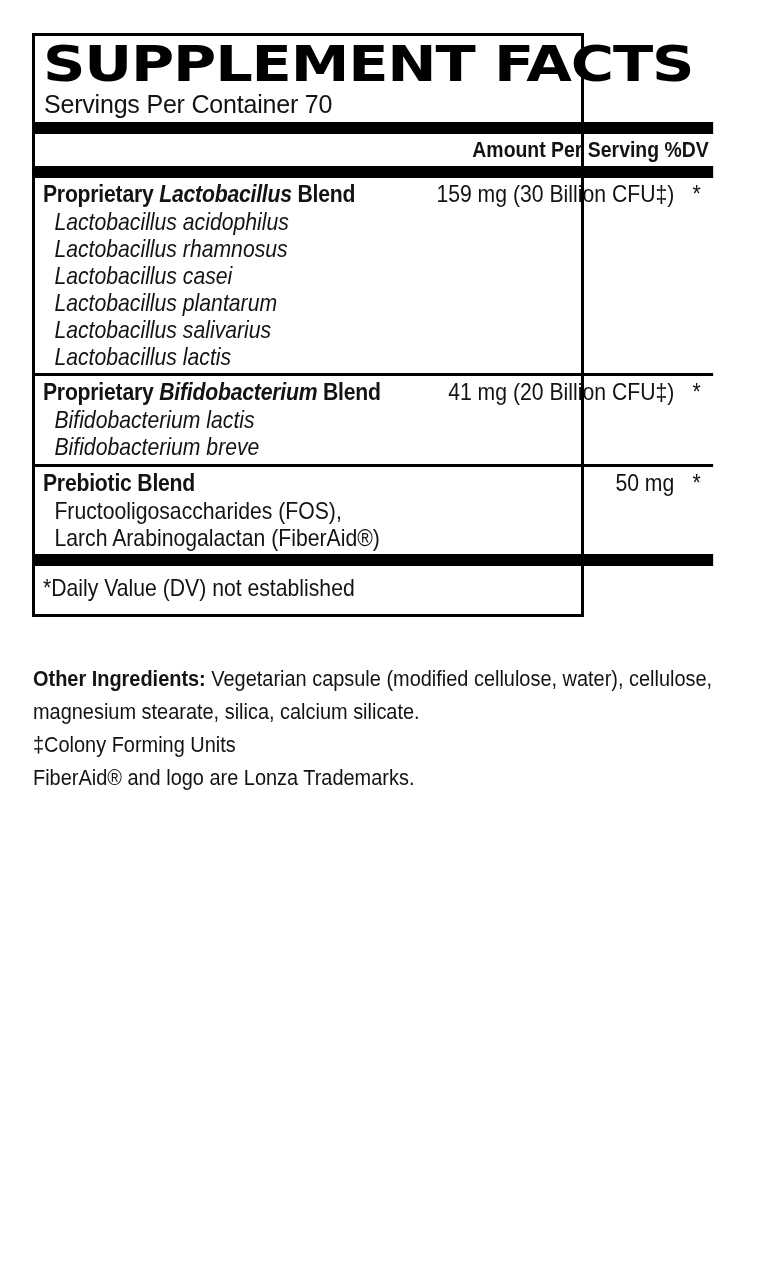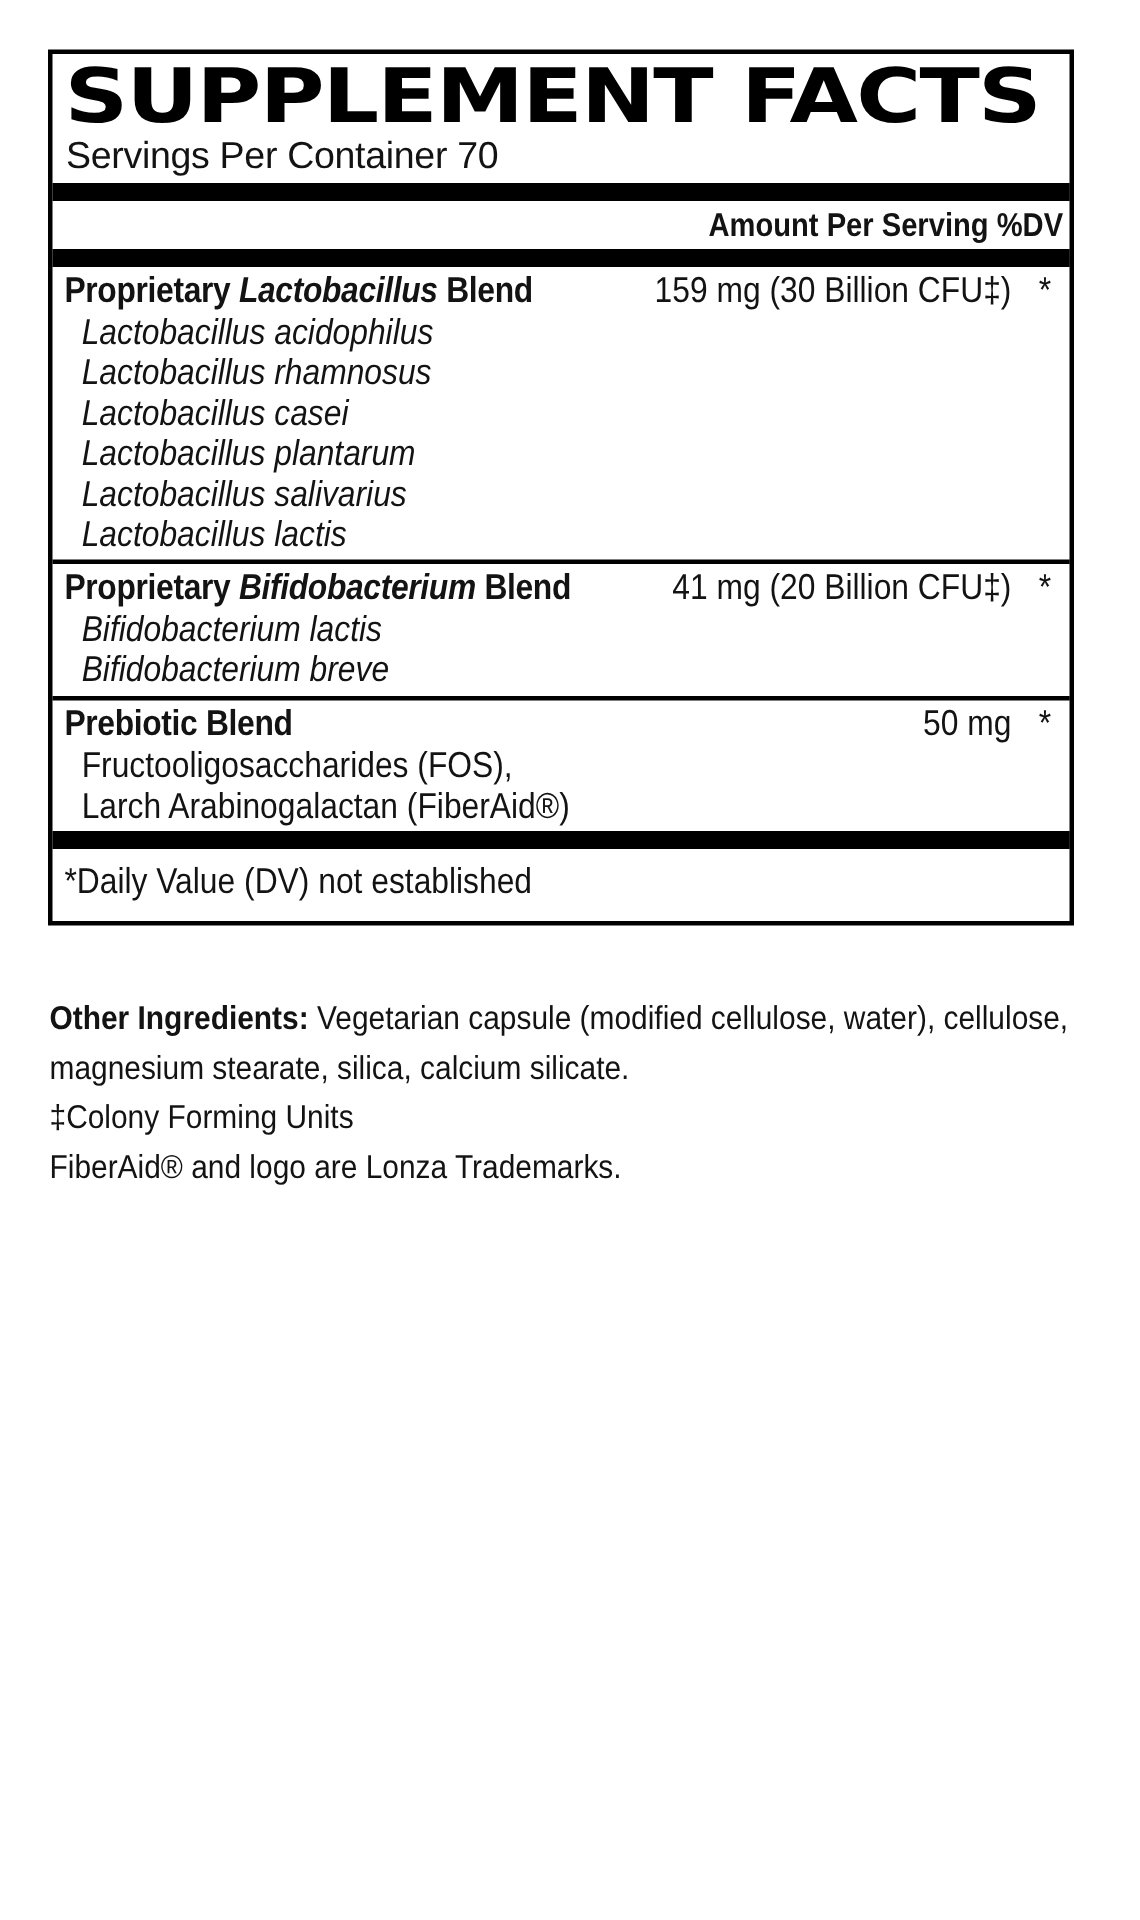--- a/index.html
+++ b/index.html
@@ -8,21 +8,21 @@
     background: #ffffff;
     color: #131313;
     font-family: "Liberation Sans", sans-serif;
     position: relative;
   }
 
   
   .facts-box {
     position: absolute;
     left: 32px; top: 33px;
-    width: 684px;
+    width: 552px;
     border: 3px solid #000;
     background: #fff;
   }
   .fb-title {
     margin: 4px 8px 0;
     font-family: "DejaVu Sans", sans-serif;
     font-weight: bold;
     font-size: 50px;
     line-height: 48px;
     letter-spacing: -1px;

